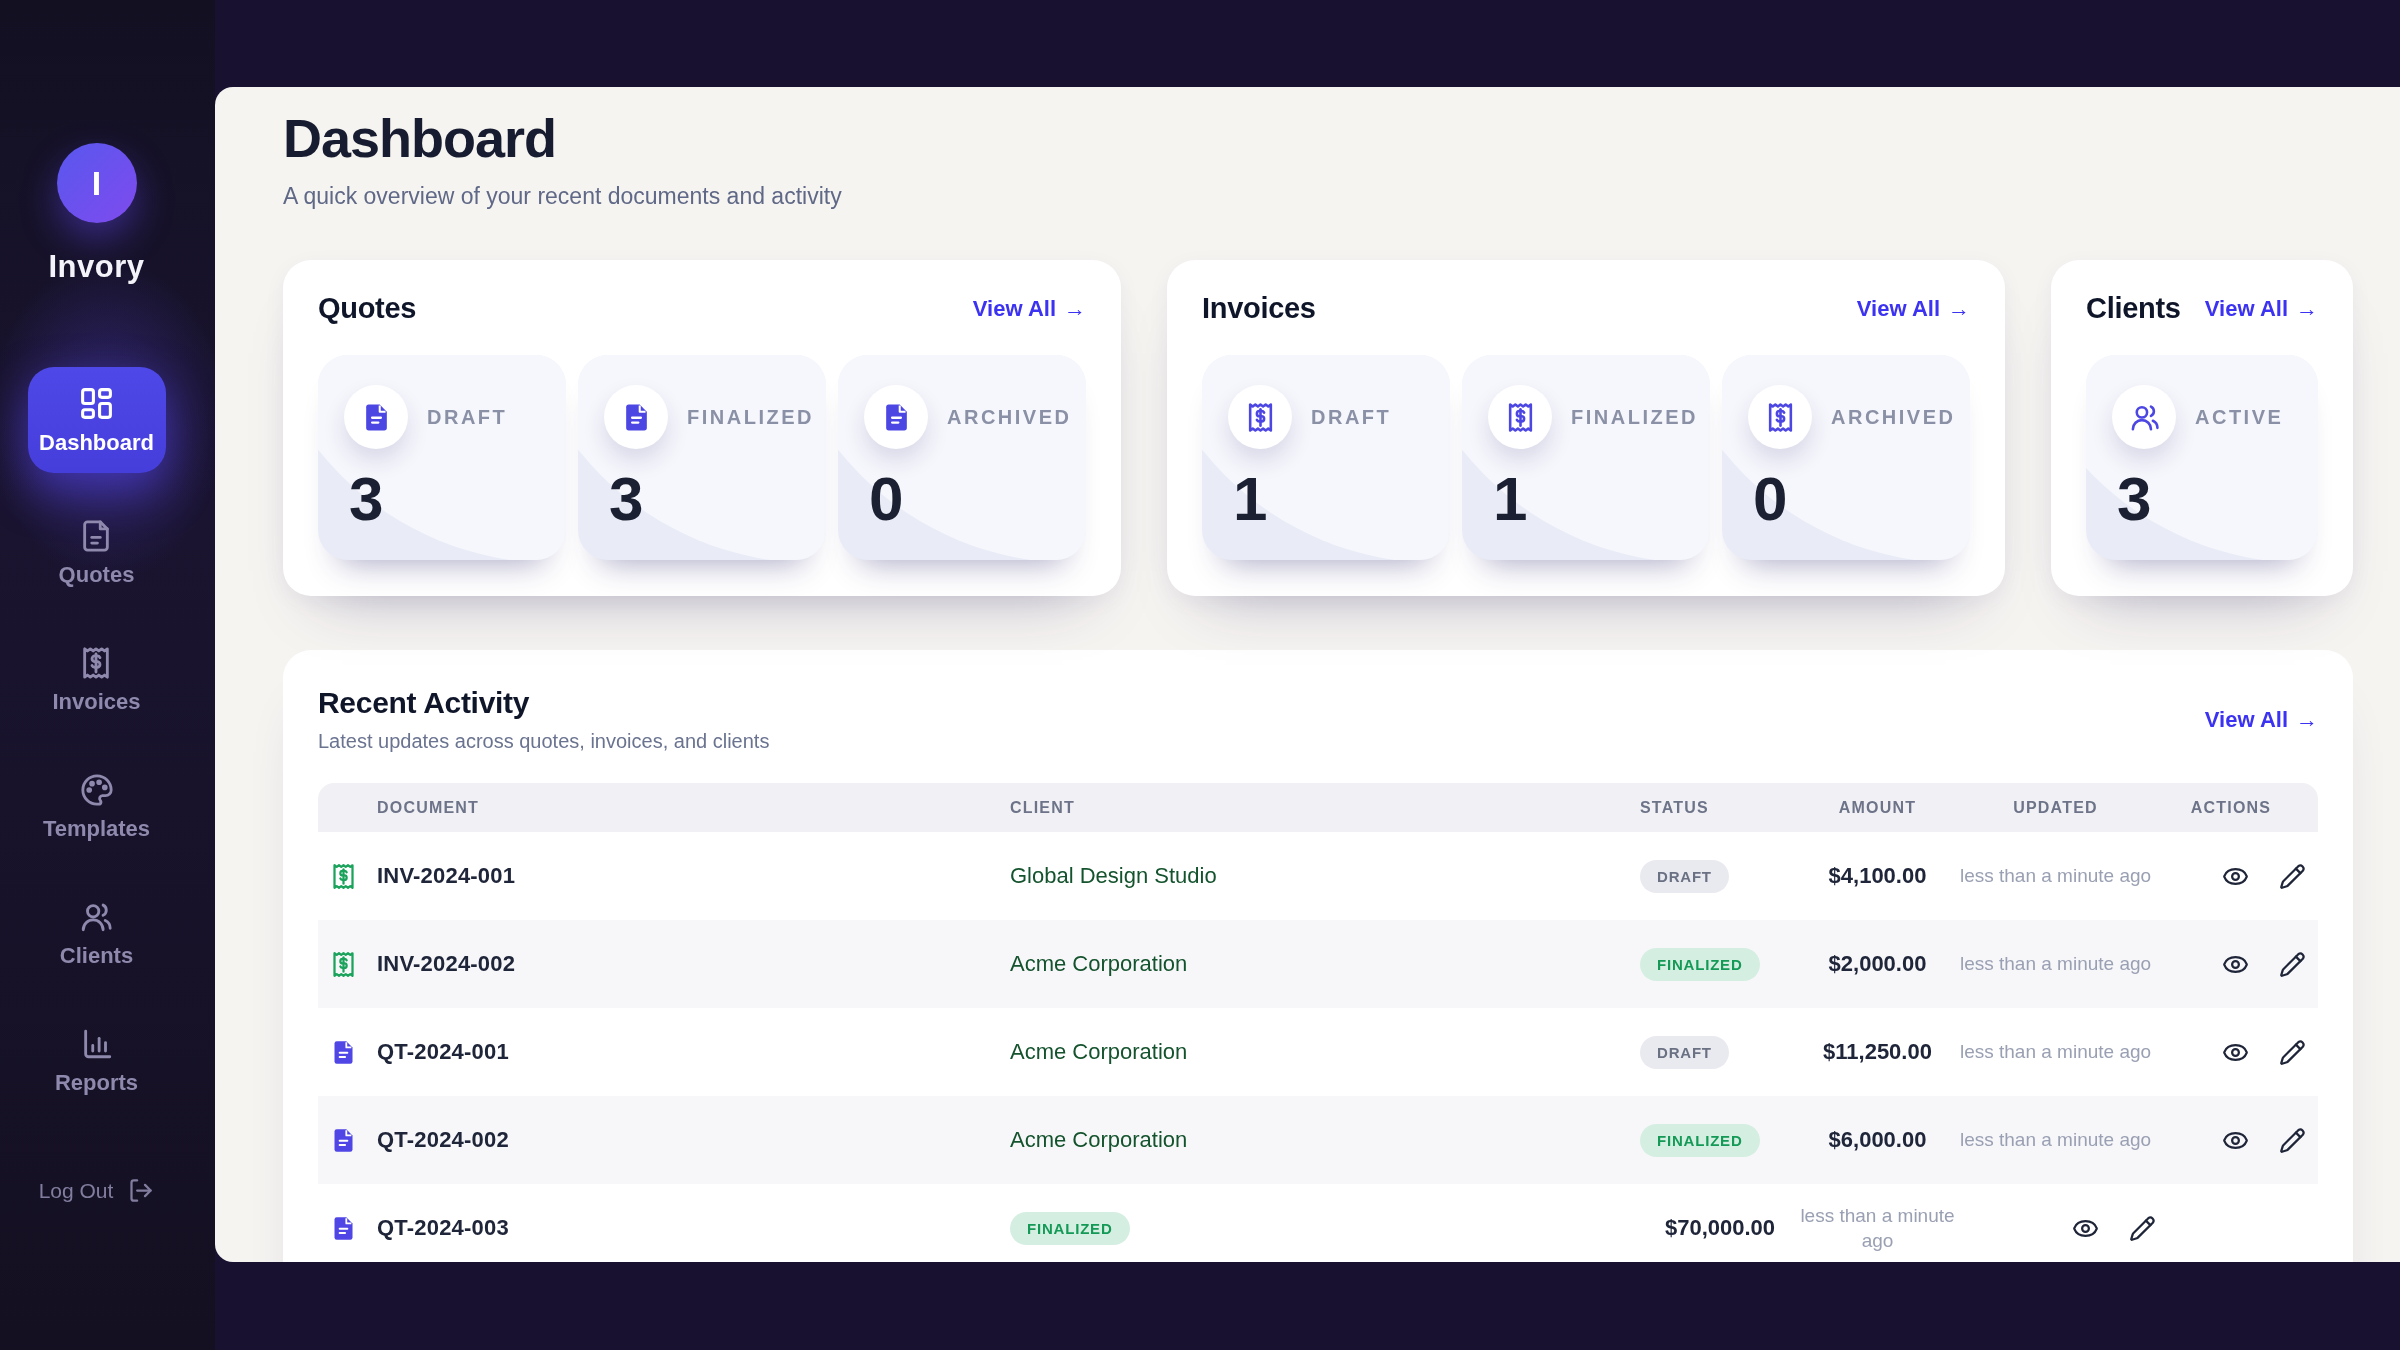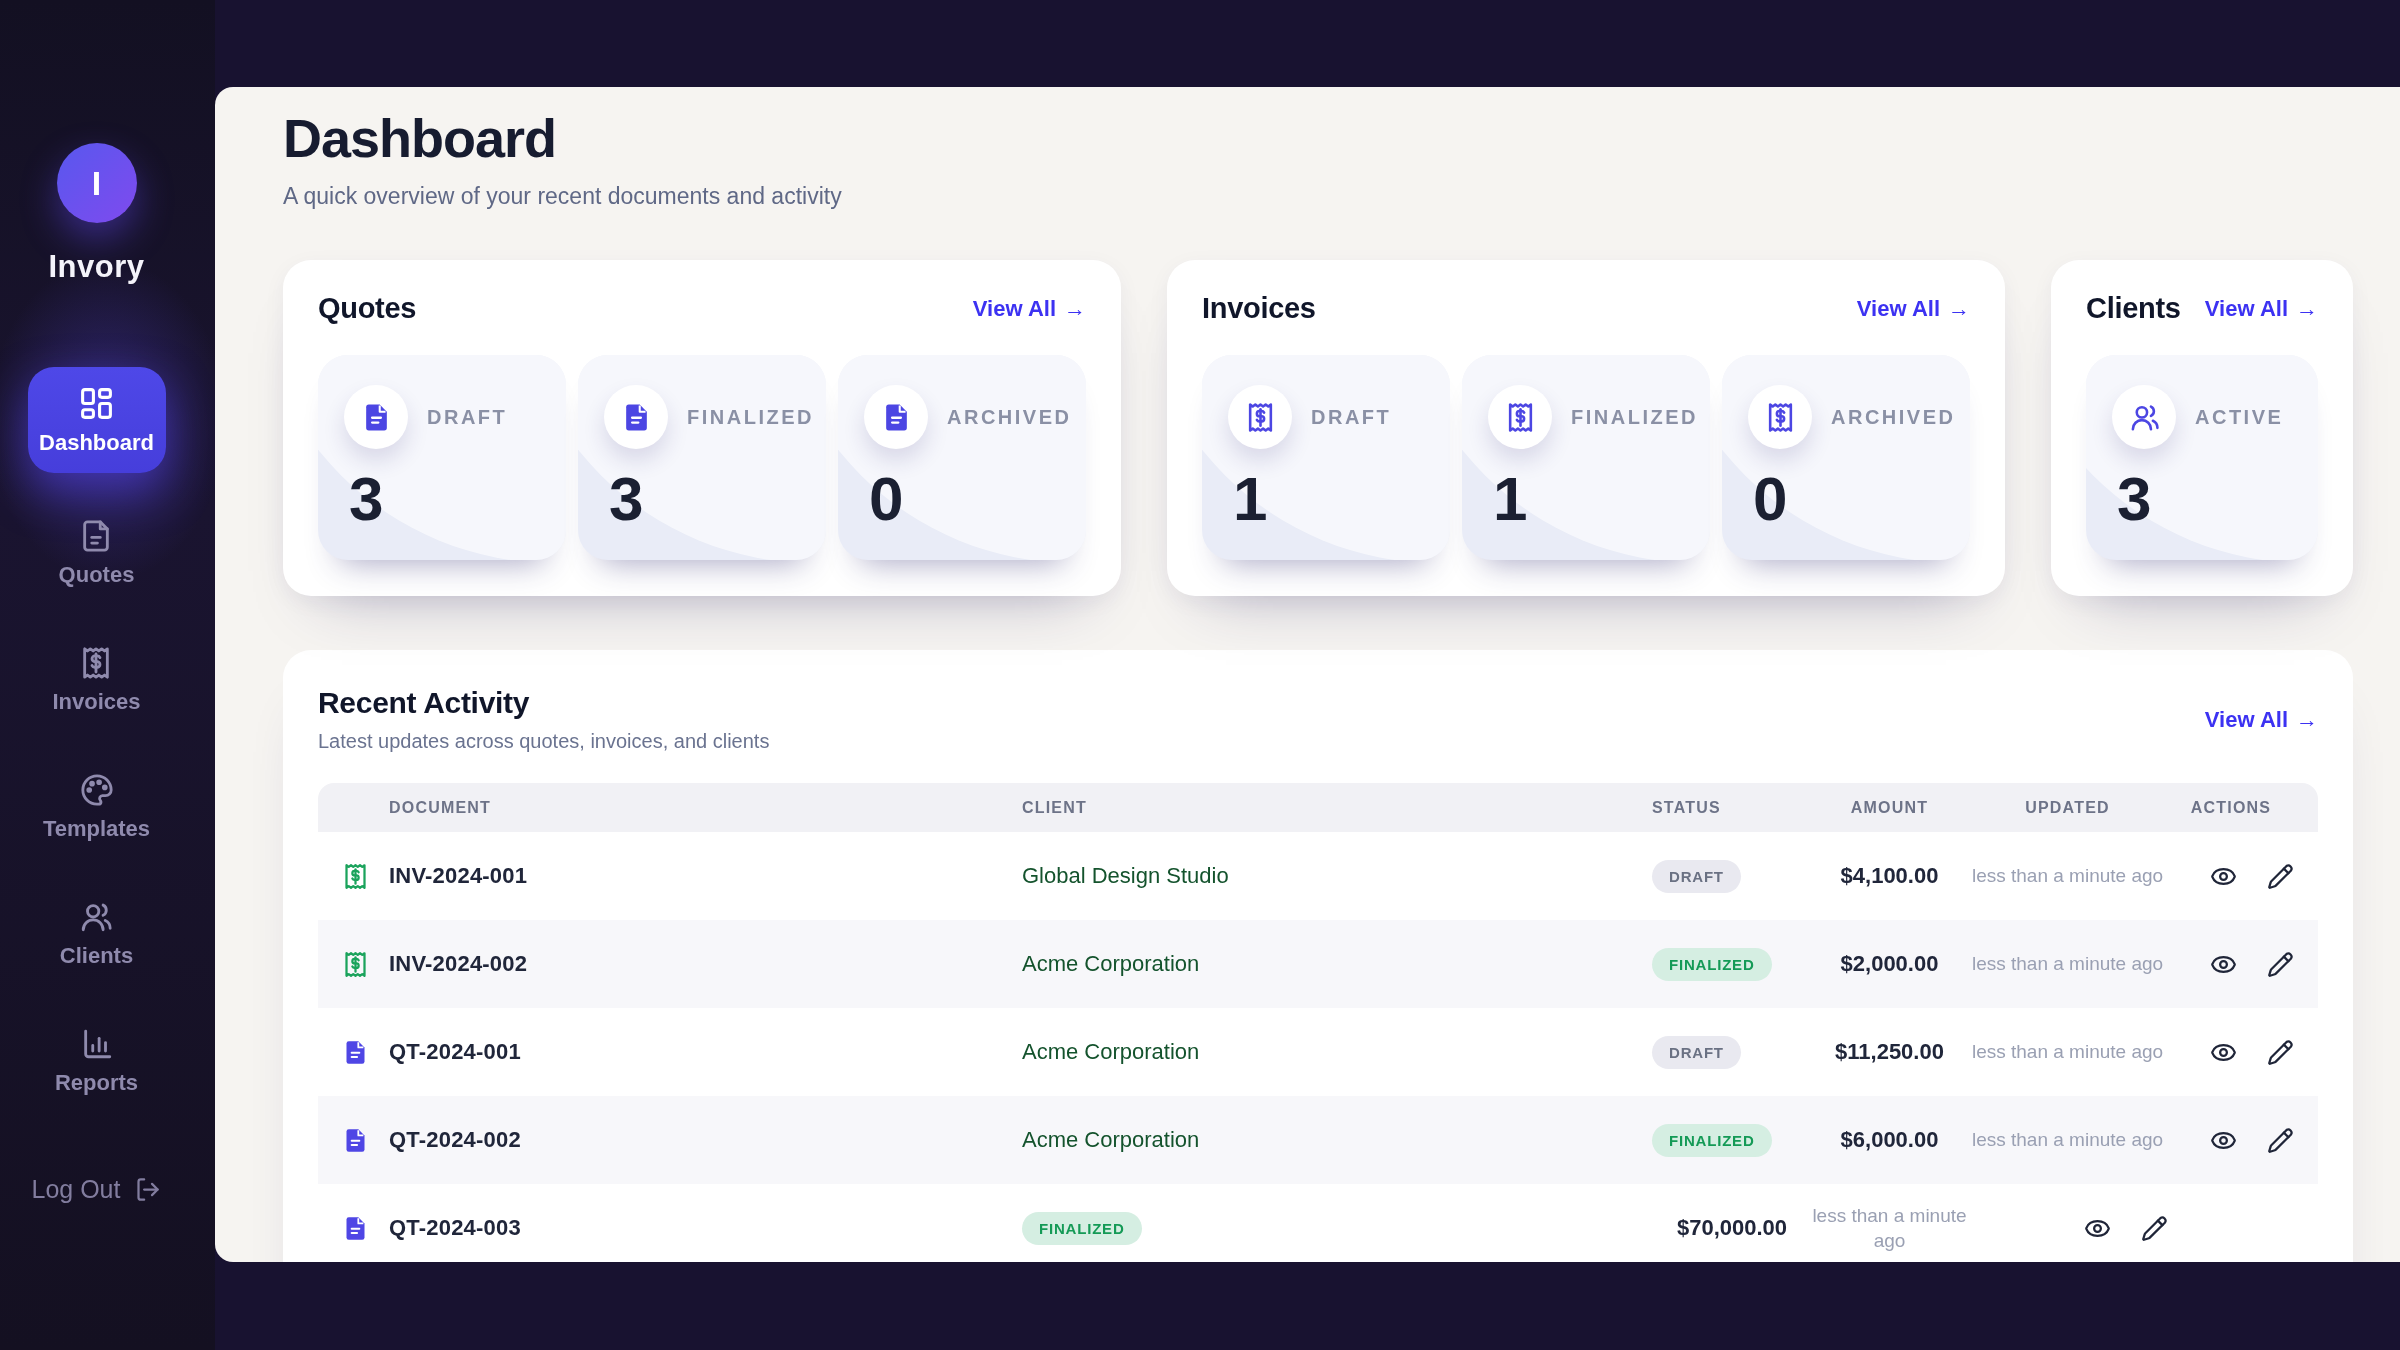--- a/index.html
+++ b/index.html
@@ -38,21 +38,21 @@
   .nav-item.active{
     background:linear-gradient(180deg,#4e48e8,#463edb);
     width:138px;height:106px;border-radius:26px;justify-content:center;gap:8px;
     color:#fff;margin-bottom:46px;
     box-shadow:0 18px 44px rgba(86,70,240,.55);
   }
   .nav-item.active svg{width:37px;height:37px}
   .nav-item.active .nav-label{font-weight:700}
   .logout{
     position:absolute;bottom:146px;left:0;right:22px;margin:auto;width:max-content;
-    display:flex;align-items:center;gap:14px;color:#827d9f;font-size:25px;cursor:pointer;
+    display:flex;align-items:center;gap:14px;color:#827d9f;font-size:21px;cursor:pointer;
   }
   .logout svg{width:27px;height:27px}
   
   .main{
     position:absolute;left:215px;top:87px;right:0;bottom:88px;
     background:#f6f4f1;border-radius:18px 0 0 18px;
     padding:20px 47px 0 68px;box-sizing:border-box;overflow:hidden;
   }
   .page-title{margin:0;font-size:54px;line-height:62px;font-weight:800;color:#171c30;letter-spacing:-1px}
   .page-subtitle{margin:14px 0 0;font-size:23px;line-height:27px;color:#5f6886}
@@ -97,21 +97,21 @@
     box-shadow:0 34px 60px -38px rgba(38,32,95,.3);
     padding:36px 35px;box-sizing:border-box;height:680px;
   }
   .activity-head{display:flex;justify-content:space-between;align-items:center}
   .activity-title{margin:0;font-size:30px;font-weight:800;color:#10162a;letter-spacing:-.3px}
   .activity-sub{margin:10px 0 0;font-size:20px;color:#6a7390}
   .table{margin-top:30px}
   .thead,.trow{
     display:grid;
     grid-template-columns:47px 633px 630px 160px 155px 201px 1fr;
-    align-items:center;padding:0 24px;box-sizing:border-box;
+    align-items:center;padding:0 12px;box-sizing:border-box;
   }
   .thead{height:49px;background:#f1f1f5;border-radius:16px 16px 0 0}
   .th{font-size:16px;font-weight:700;letter-spacing:1.2px;color:#6d7388}
   .th.right,.cell.right{text-align:center}
   .trow{height:88px;background:#fff}
   .trow.alt{background:#f7f7fa}
   .doc-icon{display:flex}
   .doc-icon svg{width:27px;height:27px}
   .doc-icon.invoice{color:var(--invoice-icon,#1ba35c)}
   .doc-icon.quote{color:var(--quote-icon,#4f46e5)}

